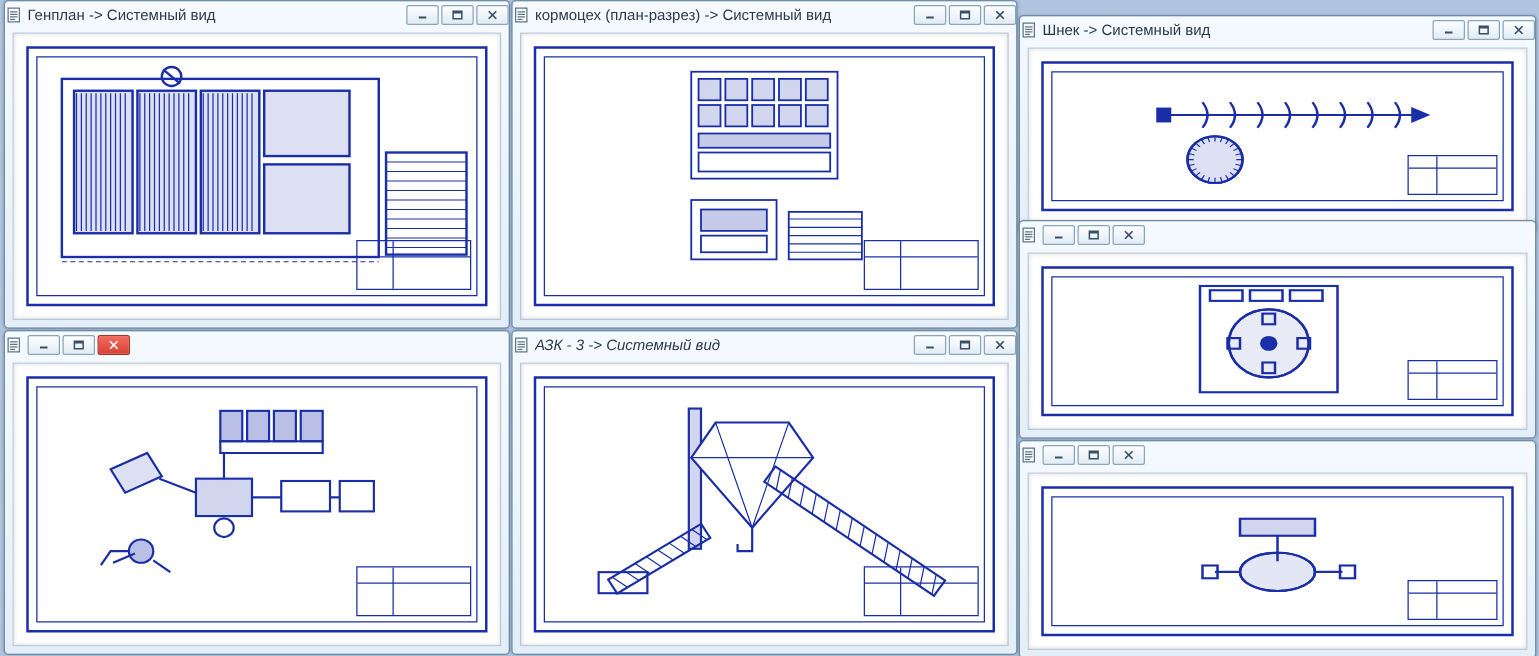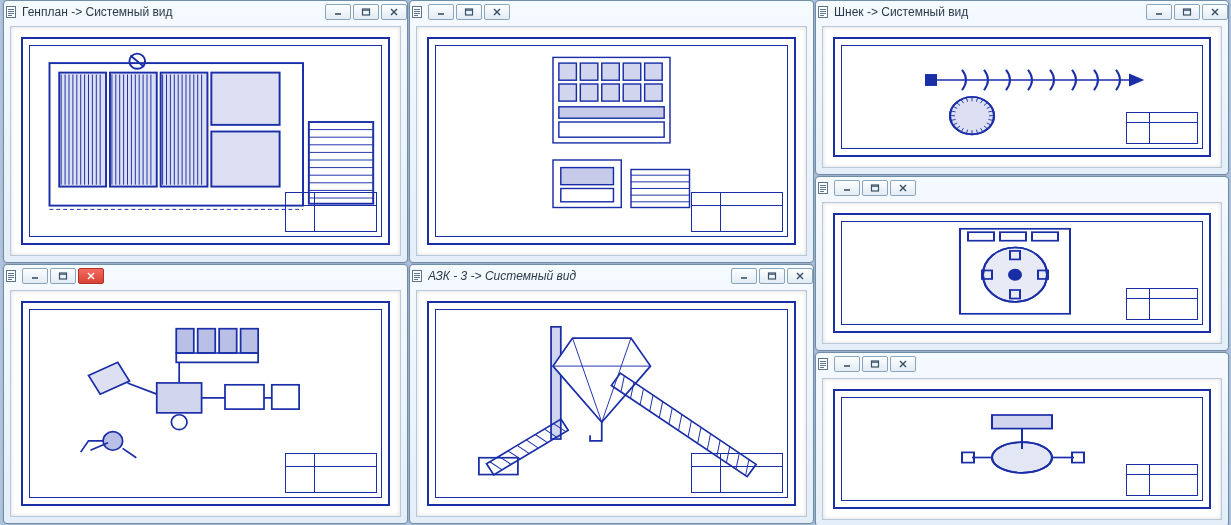--- a/index.html
+++ b/index.html
@@ -126,20 +126,21 @@
     </div>
     </div>
     <div class="win" style="left: 409px; top: 0px; width: 403px; height: 261px;">
     <div class="titlebar">
       <span class="icon">
           <svg width="14" height="14" viewBox="0 0 14 14">
     <rect x="2.5" y="1.5" width="9" height="11" fill="#fff" stroke="#5a748c"></rect>
     <path d="M4 4.5h6M4 6.5h6M4 8.5h6M4 10.5h4" stroke="#5a748c" stroke-width="1"></path>
   </svg>
         </span>
+      <span class="label">кормоцех (план-разрез) -&gt; Системный вид</span>
       <span class="controls">
         <span class="cbtn">
             <svg width="10" height="8" viewBox="0 0 10 8">
               <line x1="2" y1="6" x2="8" y2="6" stroke="#3a5068" stroke-width="1.6"></line>
             </svg>
           </span>
         <span class="cbtn">
             <svg width="10" height="8" viewBox="0 0 10 8">
               <rect x="1.5" y="1" width="7" height="6" fill="none" stroke="#3a5068" stroke-width="1.2"></rect>
               <line x1="1.5" y1="2.2" x2="8.5" y2="2.2" stroke="#3a5068" stroke-width="1.2"></line>
@@ -180,21 +181,21 @@
                 <line x1="200" y1="150" x2="260" y2="150" stroke-width="1"></line>
                 <line x1="200" y1="157" x2="260" y2="157" stroke-width="1"></line>
                 <line x1="200" y1="164" x2="260" y2="164" stroke-width="1"></line>
       </g>
     </svg>
           <div class="titleblock"></div>
         </div>
       </div>
     </div>
     </div>
-    <div class="win" style="left: 815px; top: 0px; width: 412px; height: 173px;">
+    <div class="win" style="left: 815px; top: 12px; width: 412px; height: 173px;">
     <div class="titlebar">
       <span class="icon">
           <svg width="14" height="14" viewBox="0 0 14 14">
     <rect x="2.5" y="1.5" width="9" height="11" fill="#fff" stroke="#5a748c"></rect>
     <path d="M4 4.5h6M4 6.5h6M4 8.5h6M4 10.5h4" stroke="#5a748c" stroke-width="1"></path>
   </svg>
         </span>
       <span class="label">Шнек -&gt; Системный вид</span>
       <span class="controls">
         <span class="cbtn">

